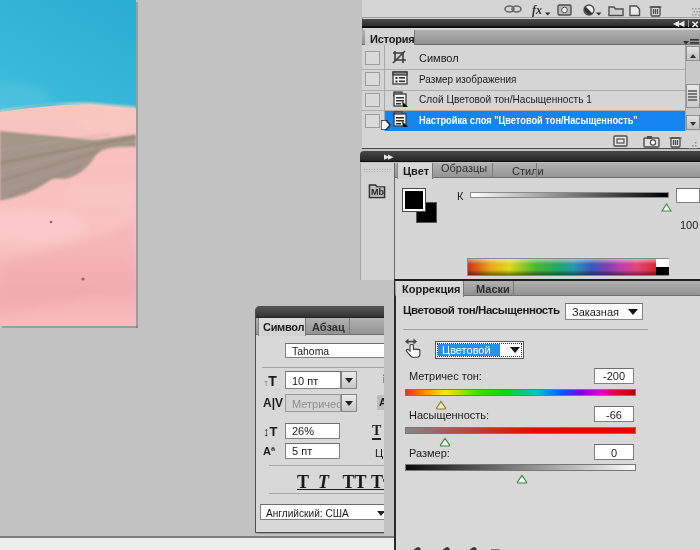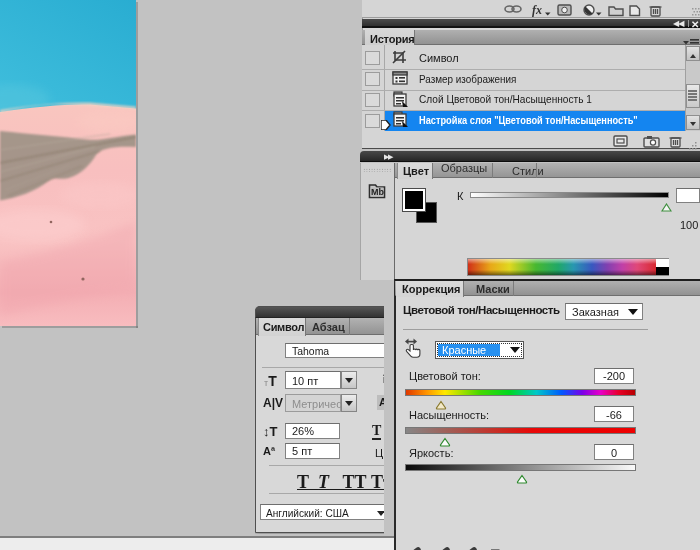--- a/index.html
+++ b/index.html
@@ -335,40 +335,40 @@
   <g>
     <polygon points="1,4.5 4.5,1.5 4.5,7.5" fill="#444"></polygon>
     <polygon points="13,4.5 9.5,1.5 9.5,7.5" fill="#444"></polygon>
     <rect x="4" y="3.8" width="6" height="1.6" fill="#444"></rect>
     <path d="M7.2,7.5 c-0.9,0 -1.2,0.7 -1.2,1.4 v5.2 l-1.6,-1.4 c-1.3,-1.1 -2.8,0.4 -1.8,1.6 l4.2,4.8 c0.7,0.8 1.4,1.2 2.6,1.2 h3.4 c1.9,0 3.1,-1.3 3.1,-3.2 v-3.6 c0,-1.5 -1.9,-1.5 -2.2,-0.3 c-0.1,-1.3 -1.9,-1.4 -2.2,-0.2 c-0.2,-1.2 -1.8,-1.3 -2.1,-0.1 v-4 c0,-0.7 -0.4,-1.4 -1.2,-1.4 z" fill="#fcfcfc" stroke="#3a3a3a" stroke-width="1.1"></path>
   </g>
     </svg></div>
 
 <div class="abs" style="left:435px;top:341px;width:89px;height:18px;background:#fff;border:1px solid #555;outline:1px dotted #333;outline-offset:-3px;"></div>
 <div class="abs" style="left:438px;top:344px;width:62px;height:12px;background:#2690f0;"></div>
-<div class="abs txt" style="left:442px;top:344px;color:#fff;">Красные</div>
+<div class="abs txt" style="left:442px;top:344px;color:#fff;">Цветовой</div>
 <div class="abs" style="left:510px;top:347px;width:0;height:0;border:5px solid transparent;border-top:6px solid #111;"></div>
 
-<div class="abs txt" style="left:409px;top:370px;">Цветовой тон:</div>
+<div class="abs txt" style="left:409px;top:370px;">Метричес тон:</div>
 <div class="abs wbox" style="left:594px;top:368px;width:40px;height:16px;"></div>
 <div class="abs txt" style="left:603px;top:370px;">-200</div>
 <div class="abs" style="left:405px;top:389px;width:231px;height:7px;border:1px solid #777;background:linear-gradient(to right,#e03800,#ff9400 9%,#ffe800 17%,#48d800 32%,#00d820 45%,#00c8c8 57%,#0058ff 68%,#7a00e8 77%,#e800c8 85%,#e80028 93%,#b80000);"></div>
 <div class="abs" style="left:435px;top:396px;"><svg width="12" height="10">
       <path d="M6,1.5 L10.5,8 Q10.8,9 9.5,9 L2.5,9 Q1.2,9 1.5,8 Z" fill="#f2e8c8" stroke="#8a7a30" stroke-width="1.2"></path>
     </svg></div>
 
 <div class="abs txt" style="left:409px;top:409px;">Насыщенность:</div>
 <div class="abs wbox" style="left:594px;top:406px;width:40px;height:16px;"></div>
 <div class="abs txt" style="left:606px;top:409px;">-66</div>
 <div class="abs" style="left:405px;top:427px;width:231px;height:7px;border:1px solid #777;background:linear-gradient(to right,#868686,#a06058 18%,#cc2820 42%,#e80808 55%,#ee0000);"></div>
 <div class="abs" style="left:439px;top:433px;"><svg width="12" height="10">
       <path d="M6,1.5 L10.5,8 Q10.8,9 9.5,9 L2.5,9 Q1.2,9 1.5,8 Z" fill="#fbfbfb" stroke="#2e8a2e" stroke-width="1.2"></path>
     </svg></div>
 
-<div class="abs txt" style="left:409px;top:447px;">Яркость:</div>
+<div class="abs txt" style="left:409px;top:447px;">Размер:</div>
 <div class="abs wbox" style="left:594px;top:444px;width:40px;height:16px;"></div>
 <div class="abs txt" style="left:611px;top:447px;">0</div>
 <div class="abs" style="left:405px;top:464px;width:231px;height:7px;border:1px solid #777;background:linear-gradient(to right,#0a0a0a,#909090 55%,#fafafa);"></div>
 <div class="abs" style="left:516px;top:470px;"><svg width="12" height="10">
       <path d="M6,1.5 L10.5,8 Q10.8,9 9.5,9 L2.5,9 Q1.2,9 1.5,8 Z" fill="#fbfbfb" stroke="#2e8a2e" stroke-width="1.2"></path>
     </svg></div>
 
 <div class="abs" style="left:405px;top:541px;"><svg width="110" height="9">
   <g stroke="#3a3a3a" stroke-width="5.5" stroke-linecap="round">
     <line x1="7" y1="8.5" x2="13" y2="4"></line>

